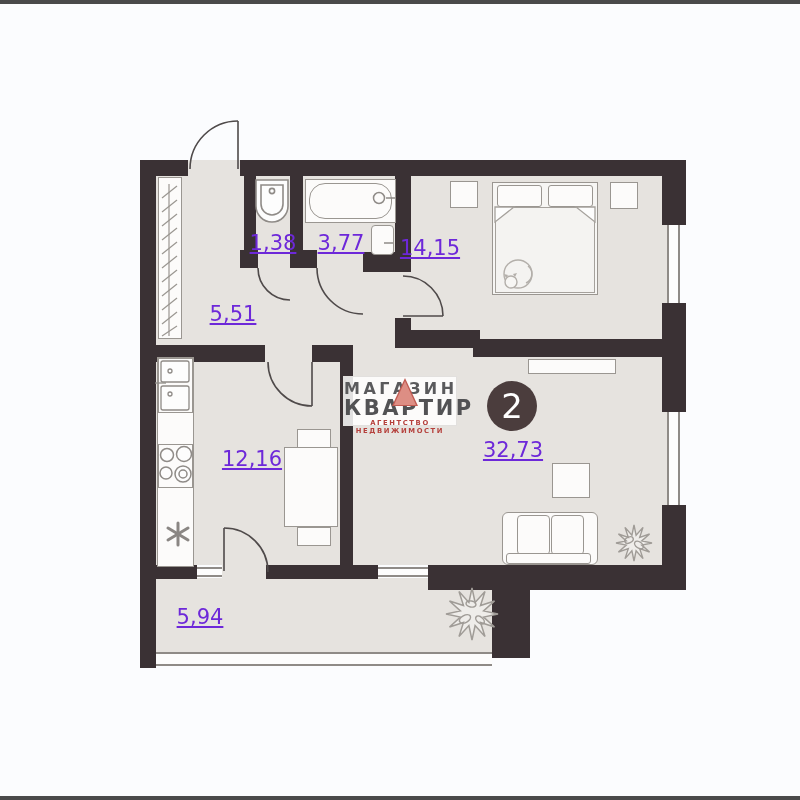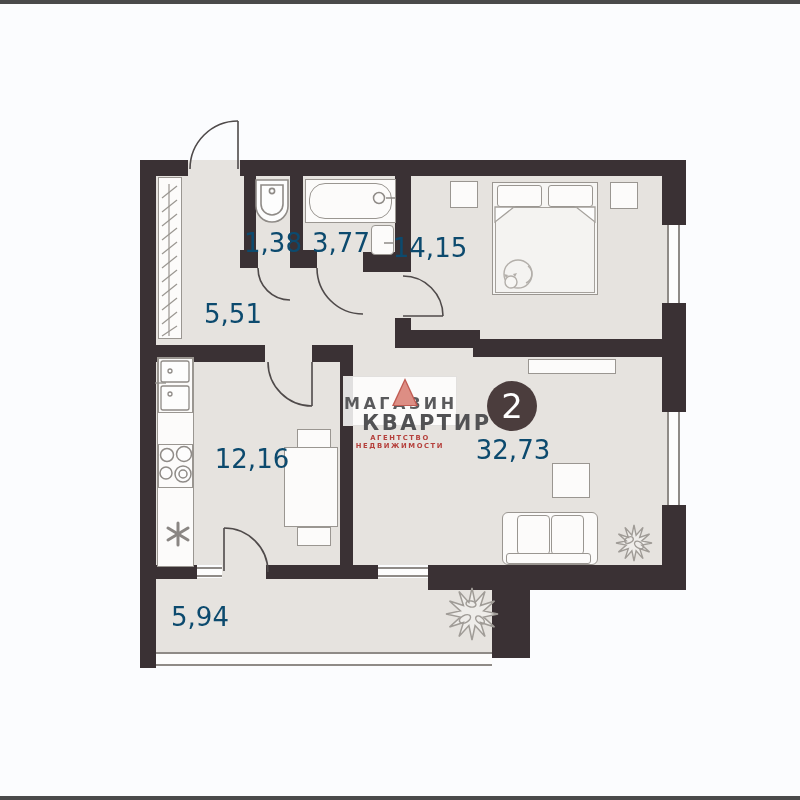--- a/index.html
+++ b/index.html
@@ -4,29 +4,29 @@
 <style>
   html,body{margin:0;padding:0;}
   body{width:800px;height:800px;position:relative;background:#fbfcfe;font-family:"DejaVu Sans","Liberation Sans",sans-serif;overflow:hidden;}
   .bar{position:absolute;left:0;width:800px;height:4px;background:#4a4a4a;}
   .plan{position:absolute;left:0;top:0;width:800px;height:800px;}
   .floor{position:absolute;background:#e6e3df;}
   .wall{position:absolute;background:#3a3134;}
   .glazV{position:absolute;background:#fdfdfd;border-left:2px solid #8f8b87;border-right:2px solid #8f8b87;box-sizing:border-box;}
   .glazH{position:absolute;background:#fdfdfd;border-top:2px solid #8f8b87;border-bottom:2px solid #8f8b87;box-sizing:border-box;}
   .furn{position:absolute;background:#fcfbfa;border:1.5px solid #9a9691;box-sizing:border-box;}
-  .lbl{position:absolute;transform:translate(-50%,-50%);font-size:26px;color:#0c4a6e;white-space:nowrap;z-index:30;}
+  .lbl{position:absolute;transform:translate(-50%,-50%);font-size:21px;color:#6d28d9;white-space:nowrap;z-index:30;text-decoration:underline;}
   .svgov{position:absolute;left:0;top:0;z-index:25;pointer-events:none;}
   .badge{position:absolute;left:487px;top:381px;width:50px;height:50px;border-radius:50%;background:#4b3d3d;color:#fff;
          display:flex;align-items:center;justify-content:center;font-size:34px;z-index:40;}
   .underlay{position:absolute;left:352px;top:383px;width:100px;font-size:36px;color:#6b6560;z-index:41;letter-spacing:1px;}
   .wmbox{position:absolute;left:343px;top:376px;width:114px;height:50px;background:rgba(255,255,255,0.85);
          border:1px solid #e2e0de;box-sizing:border-box;z-index:42;text-align:center;}
-  .wm1{margin-top:17px;font-size:16px;font-weight:bold;letter-spacing:3.5px;color:#5a5a5c;position:relative;z-index:44;}
-  .wm2{font-size:21px;font-weight:bold;letter-spacing:2.5px;color:#525254;line-height:20px;position:relative;z-index:44;padding-left:18px;}
+  .wm1{margin-top:2px;font-size:16px;font-weight:bold;letter-spacing:3.5px;color:#5a5a5c;position:relative;z-index:44;}
+  .wm2{font-size:21px;font-weight:bold;letter-spacing:2.5px;color:#525254;line-height:20px;position:relative;z-index:44;}
   .wm3{font-size:6.8px;font-weight:bold;letter-spacing:1.6px;color:#b5403c;text-transform:uppercase;margin-top:1px;}
   .tri{position:absolute;left:48px;top:1px;width:0;height:0;z-index:45;
        border-left:13px solid transparent;border-right:13px solid transparent;border-bottom:28px solid #c05b52;}
   .tri2{position:absolute;left:50px;top:4px;width:0;height:0;z-index:46;
        border-left:11px solid transparent;border-right:11px solid transparent;border-bottom:24px solid #dd8e84;}
 </style>
 </head>
 <body>
 
 <div class="bar" style="top:0"></div>

